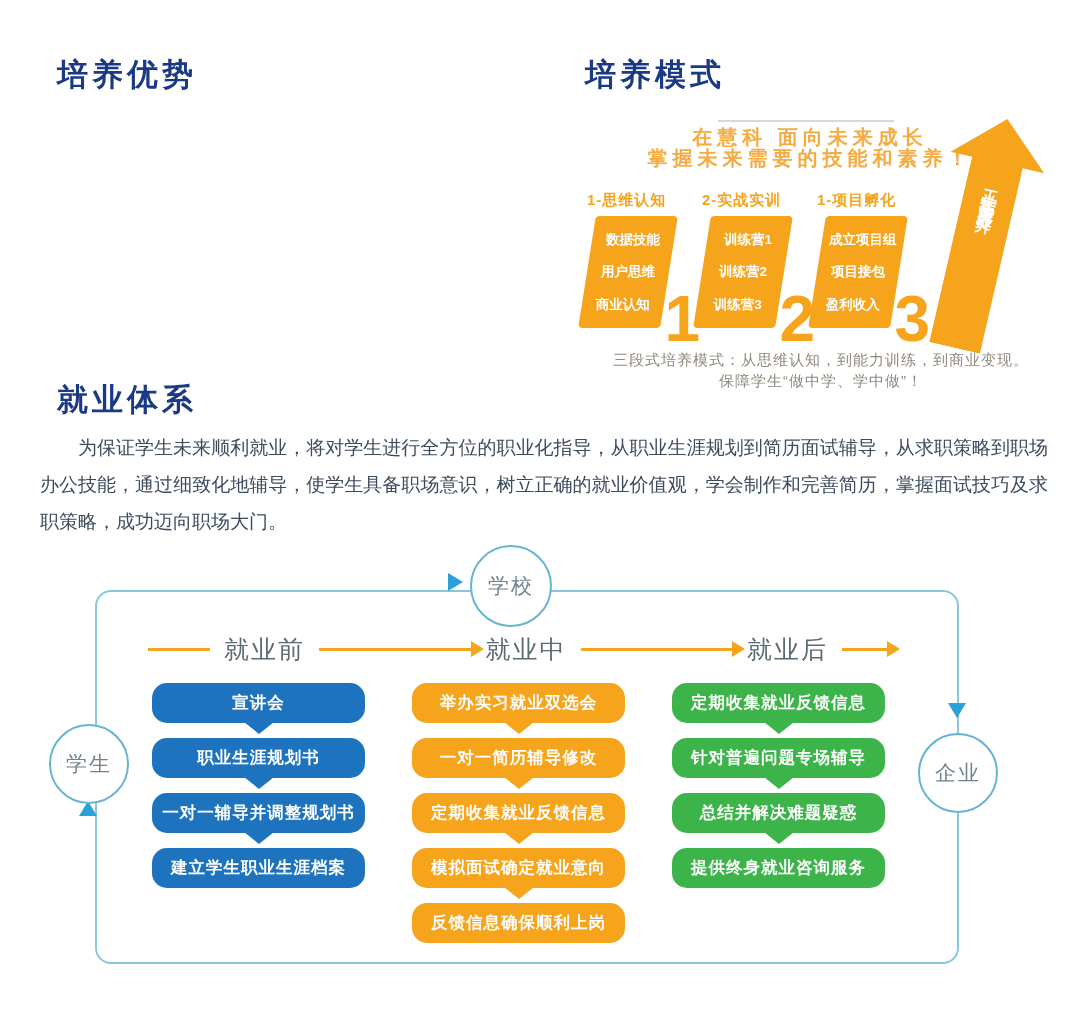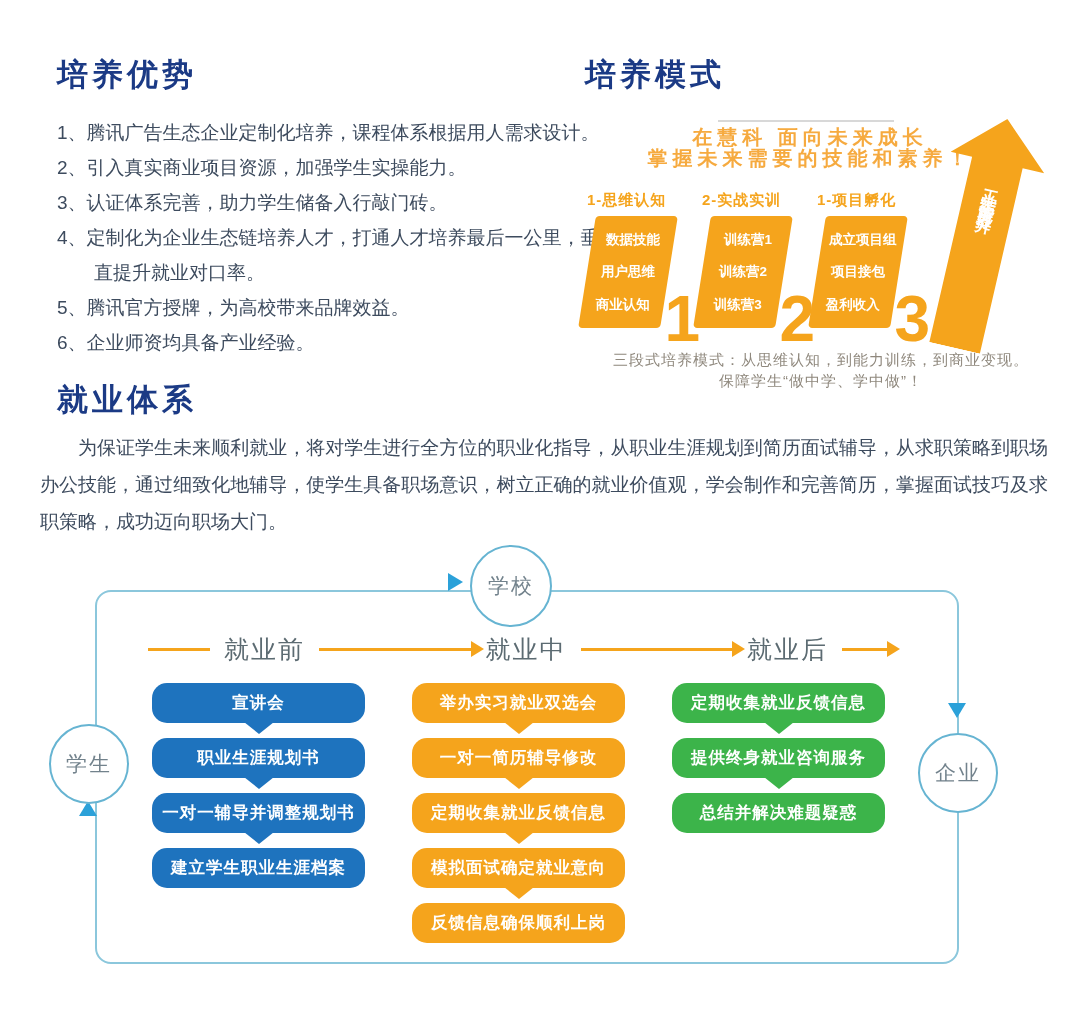--- a/index.html
+++ b/index.html
@@ -116,34 +116,20 @@
     font-size:24px; letter-spacing:2px;
   }
 </style>
 </head>
 <body>
 
 <div class="canvas">
 
   <section class="advantages">
     <h1 class="sec-title">培养优势</h1>
-    <div class="adv-list">
-
-        <p class="adv-item">1、腾讯广告生态企业定制化培养，课程体系根据用人需求设计。</p>
-
-        <p class="adv-item">2、引入真实商业项目资源，加强学生实操能力。</p>
-
-        <p class="adv-item">3、认证体系完善，助力学生储备入行敲门砖。</p>
-
-        <p class="adv-item">4、定制化为企业生态链培养人才，打通人才培养最后一公里，垂直提升就业对口率。</p>
-
-        <p class="adv-item">5、腾讯官方授牌，为高校带来品牌效益。</p>
-
-        <p class="adv-item">6、企业师资均具备产业经验。</p>
-      </div>
   </section>
 
   <section class="model">
     <h1 class="sec-title">培养模式</h1>
     <div class="model-divider"></div>
     <div class="slogan">
       <div>在慧科 面向未来成长</div>
       <div>掌握未来需要的技能和素养！</div>
     </div>
     <div class="stages">
@@ -247,24 +233,25 @@
 
             <div class="step">模拟面试确定就业意向</div>
 
             <div class="step">反馈信息确保顺利上岗</div>
           </div>
 
         <div class="col" style="--c: #3CB44A;">
 
             <div class="step">定期收集就业反馈信息</div>
 
+            <div class="step">针对普遍问题专场辅导</div>
+
+            <div class="step">总结并解决难题疑惑</div>
 
             <div class="step">提供终身就业咨询服务</div>
-
-            <div class="step">总结并解决难题疑惑</div>
           </div>
       </div>
 
     <div class="flow-caption">全方位就业服务流程</div>
     <div class="watermark">高考直通车</div>
   </div>
 
 </div>
 
 </body></html>

